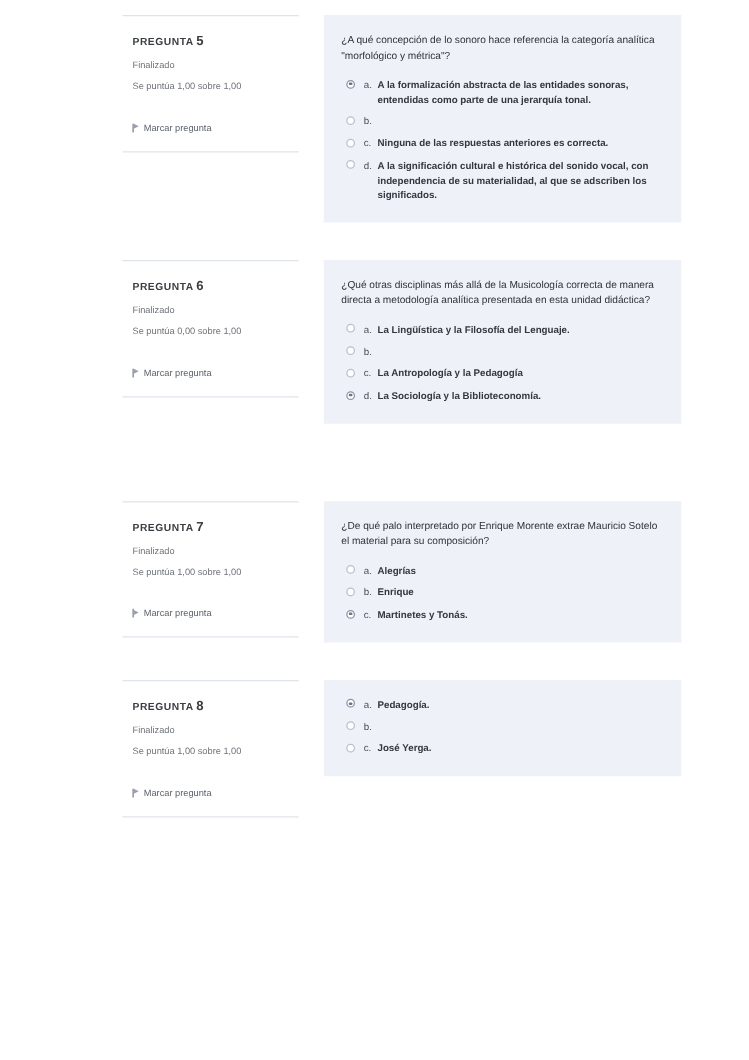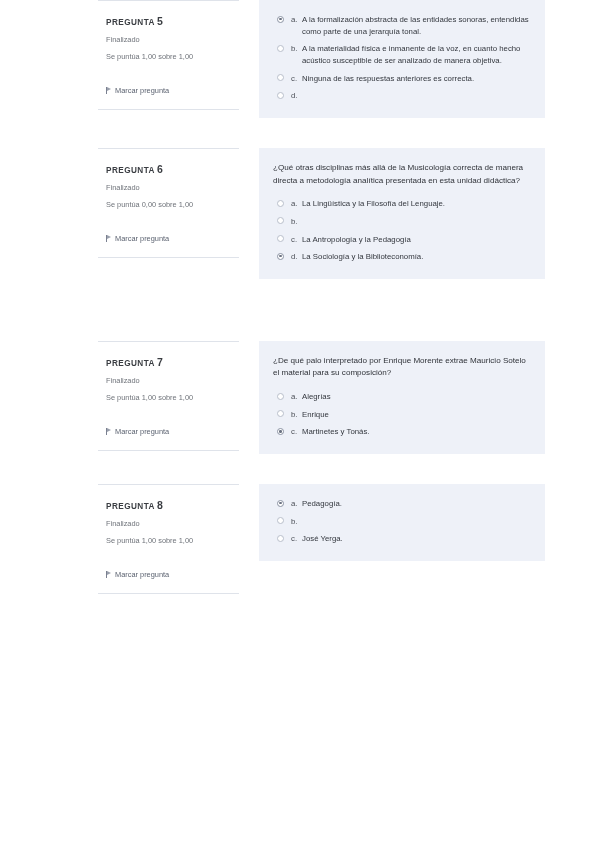--- a/index.html
+++ b/index.html
@@ -19,21 +19,21 @@
   .page {
     position: relative;
     width: 599px;
     height: 848px;
     background: #ffffff;
   }
 
   .quiz-list {
     position: absolute;
     left: 0;
-    top: 0;
+    top: 12px;
     width: 599px;
   }
 
   
   .question {
     position: relative;
     display: block;
     width: 599px;
   }
 
@@ -174,20 +174,21 @@
     font-size: 7.8px;
     color: #4a4e56;
     width: 11px;
     line-height: 1.5;
   }
   .ans-text {
     flex: 1 1 auto;
     font-size: 7.8px;
     line-height: 1.5;
     color: #33373e;
+    font-weight: bold;
   }
 
   .gap { height: 30px; }
 </style>
 </head>
 <body>
 
 <div class="page">
   <div class="quiz-list" id="quiz-list">
       <div class="question">
@@ -195,39 +196,40 @@
           <div class="q-info">
             <div class="q-number"><span>PREGUNTA</span><span class="num">5</span></div>
             <div class="q-state">Finalizado</div>
             <div class="q-grade">Se puntúa 1,00 sobre 1,00</div>
             <div class="q-flag">
               <span class="flag-icon"></span>
               <span>Marcar pregunta</span>
             </div>
           </div>
           <div class="q-panel">
+            <div class="q-text">¿A qué concepción de lo sonoro hace referencia la categoría analítica "morfológico y métrica"?</div>
             <ul class="answers">
               <li class="answer">
                 <span class="radio checked"></span>
                 <span class="ans-letter">a.</span>
                 <span class="ans-text">A la formalización abstracta de las entidades sonoras, entendidas como parte de una jerarquía tonal.</span>
               </li>
               <li class="answer">
                 <span class="radio"></span>
                 <span class="ans-letter">b.</span>
-                <span class="ans-text">A la materialidad física e inmanente de la voz, en cuanto hecho acústico susceptible de ser analizado de manera objetiva.</span>
               </li>
               <li class="answer">
                 <span class="radio"></span>
                 <span class="ans-letter">c.</span>
                 <span class="ans-text">Ninguna de las respuestas anteriores es correcta.</span>
               </li>
               <li class="answer">
                 <span class="radio"></span>
                 <span class="ans-letter">d.</span>
+                <span class="ans-text">A la significación cultural e histórica del sonido vocal, con independencia de su materialidad, al que se adscriben los significados.</span>
               </li>
             </ul>
           </div>
         </div>
       </div>
       <div class="gap" style="height: 30px;"></div>
       <div class="question">
         <div class="q-inner">
           <div class="q-info">
             <div class="q-number"><span>PREGUNTA</span><span class="num">6</span></div>

